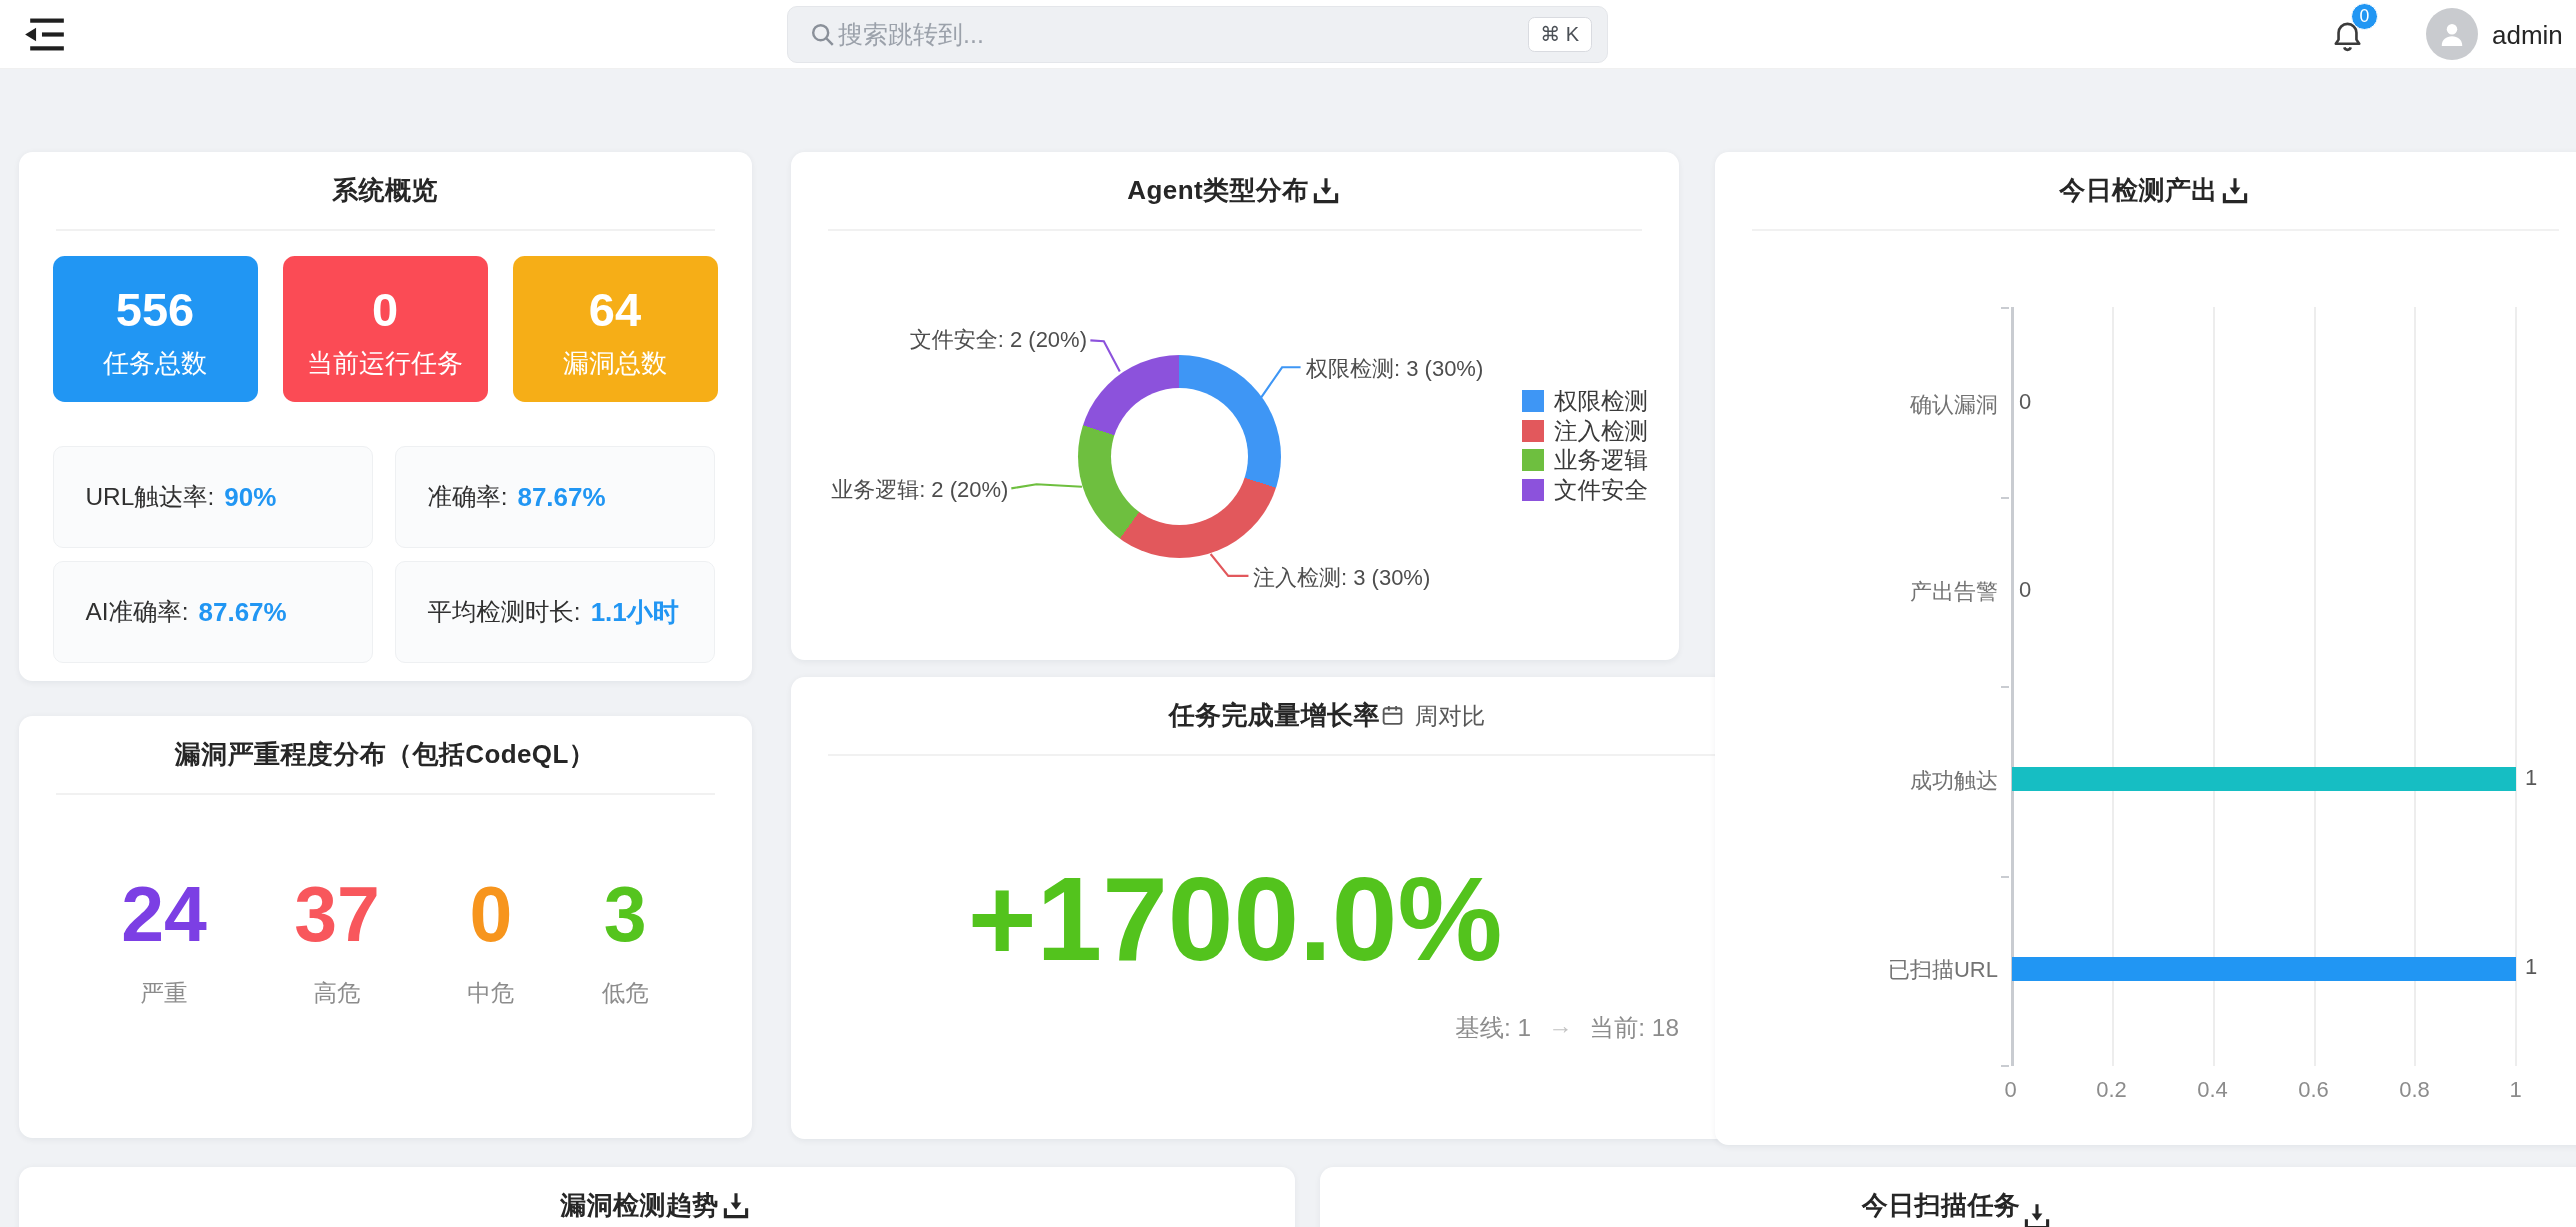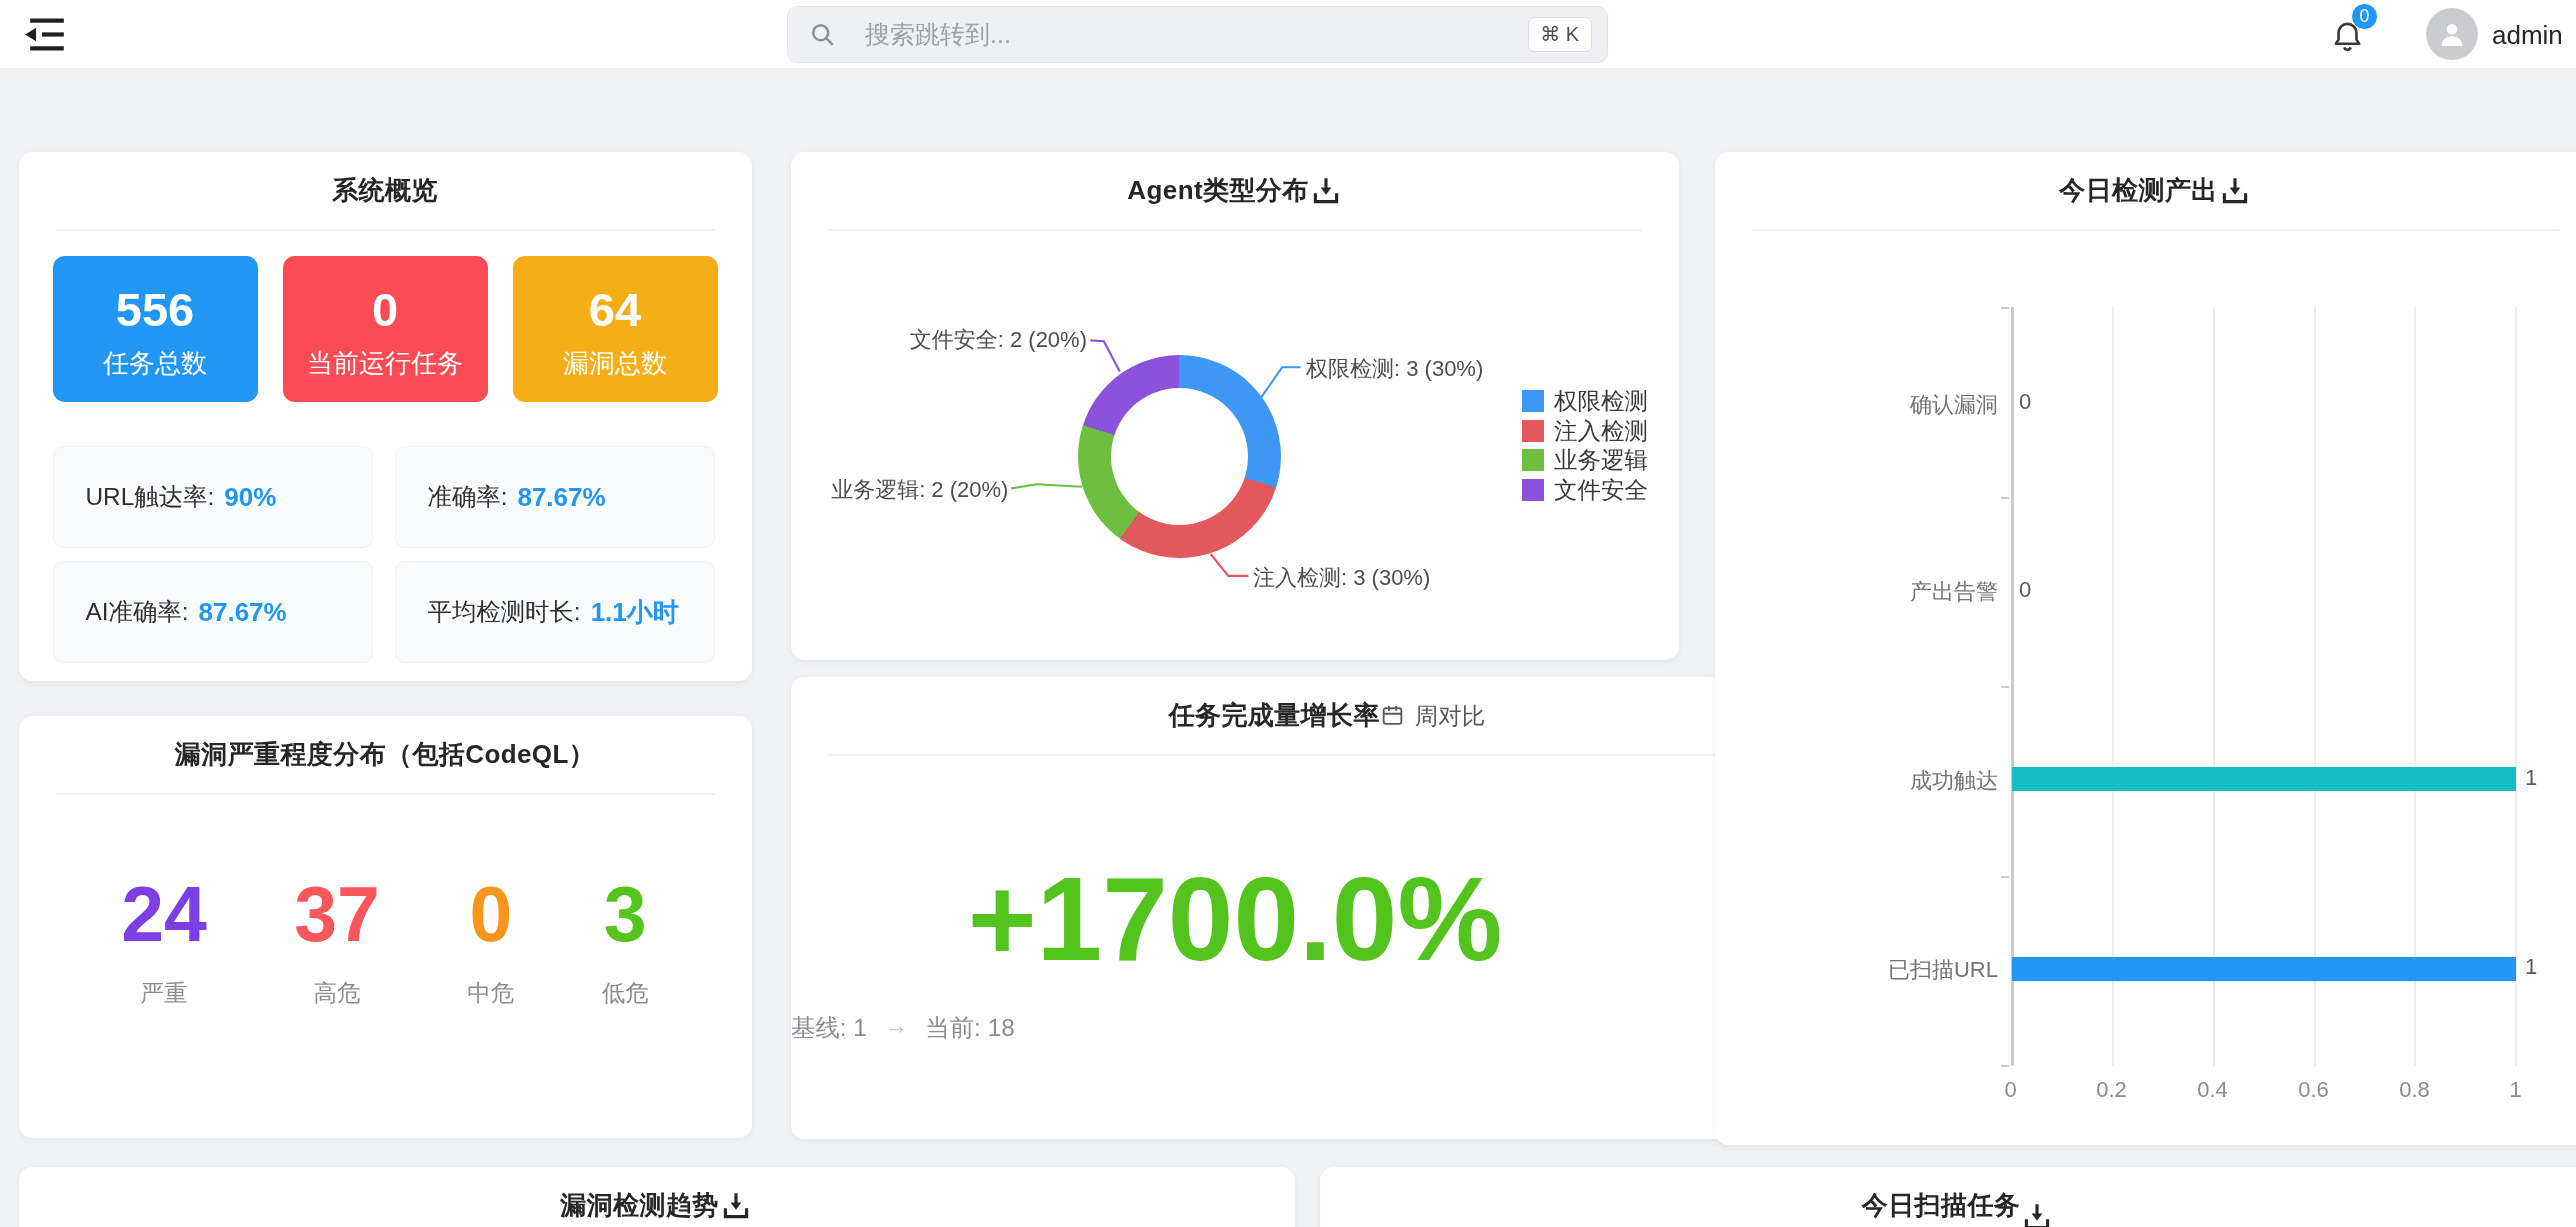--- a/index.html
+++ b/index.html
@@ -4,21 +4,21 @@
 <style>
   * { margin:0; padding:0; box-sizing:border-box; }
   html,body { width:2576px; height:1227px; overflow:hidden; }
   body { font-family:"Liberation Sans","DejaVu Sans",sans-serif; background:#f0f2f5; }
   .screen { position:relative; width:2576px; height:1227px; overflow:hidden; }
 
   
   .header { position:absolute; left:0; top:0; width:2576px; height:69px; background:#ffffff; border-bottom:0.8px solid #f0f0f0; z-index:5; }
   .menu-btn { position:absolute; left:25px; top:16px; width:39px; height:37px; cursor:pointer; }
   .searchbox { position:absolute; left:787px; top:5.9px; width:821px; height:57px; background:#eef0f3; border:0.8px solid #e4e6ea; border-radius:10px; display:flex; align-items:center; padding:0 15px 0 20px; }
-  .searchbox .ph { color:#9ba1aa; font-size:25px; margin-left:28px; flex:1; }
+  .searchbox .ph { color:#9ba1aa; font-size:25px; margin-left:1px; flex:1; }
   .kbd { background:#ffffff; border:0.8px solid #d9dbe0; border-radius:6.7px; padding:4.2px 11.8px; font-size:20px; color:#4f5archives4f5; color:#4a4f55; white-space:nowrap; }
   .bell-wrap { position:absolute; left:2329px; top:8.4px; width:59px; height:52px; cursor:pointer; }
   .badge { position:absolute; left:22px; top:-5px; min-width:27px; height:27px; border-radius:13.5px; background:#2196f3; color:#fff; font-size:17.7px; display:flex; align-items:center; justify-content:center; border:1.7px solid #fff; }
   .avatar { position:absolute; left:2426px; top:8.4px; width:52px; height:52px; border-radius:50%; background:#c9cbcf; display:flex; align-items:center; justify-content:center; cursor:pointer; }
   .username { position:absolute; left:2492px; top:20px; font-size:26px; color:#262626; cursor:pointer; }
 
   
   .card { position:absolute; background:#fff; border-radius:13.5px; box-shadow:0 1.7px 6.7px rgba(20,32,56,.06); overflow:hidden; }
   .card-head { display:flex; align-items:center; justify-content:center; padding:23.5px 37px; height:77px; }
   .card-title { font-size:26px; font-weight:700; color:#262626; letter-spacing:0.4px; }
@@ -43,21 +43,21 @@
   .donut::after { content:""; position:absolute; inset:33px; background:#fff; border-radius:50%; }
   .pie-label { position:absolute; font-size:22px; color:#4d4d4d; white-space:nowrap; }
   .legend { position:absolute; left:731px; top:238px; }
   .legend-item { display:flex; align-items:center; height:22px; margin-bottom:7.6px; }
   .legend-sq { width:22px; height:22px; margin-right:10px; flex:0 0 auto; }
   .legend-tx { font-size:23.5px; color:#3a3a3a; white-space:nowrap; }
 
   
   .compare-btn { display:flex; align-items:center; gap:10px; color:#595959; font-size:23.5px; cursor:pointer; }
   .big-rate { position:absolute; left:0; top:183px; width:888px; height:118px; line-height:118px; text-align:center; font-size:118px; font-weight:700; }
-  .base-row { position:absolute; left:0; top:335px; width:888px; display:flex; justify-content:flex-start; gap:17px; font-size:24.4px; color:#8c8c8c; }
+  .base-row { position:absolute; left:0; top:335px; width:888px; display:flex; justify-content:flex-end; gap:17px; font-size:24.4px; color:#8c8c8c; }
   .base-row .arrow { color:#c2c2c2; }
 
   
   .gridline { position:absolute; top:155px; width:1.7px; height:759px; background:#ededed; }
   .axisline { position:absolute; top:155px; width:2.5px; height:759px; background:#c9ccd1; }
   .axis-tick { position:absolute; width:8.4px; height:1.7px; background:#c9ccd1; }
   .cat-label { position:absolute; left:81px; width:202px; text-align:right; font-size:22px; color:#737373; white-space:nowrap; }
   .h-bar { position:absolute; left:297px; height:23.5px; }
   .val-label { position:absolute; font-size:22px; color:#595959; }
   .tick-label { position:absolute; top:925px; width:67px; text-align:center; font-size:22px; color:#8c8c8c; }

